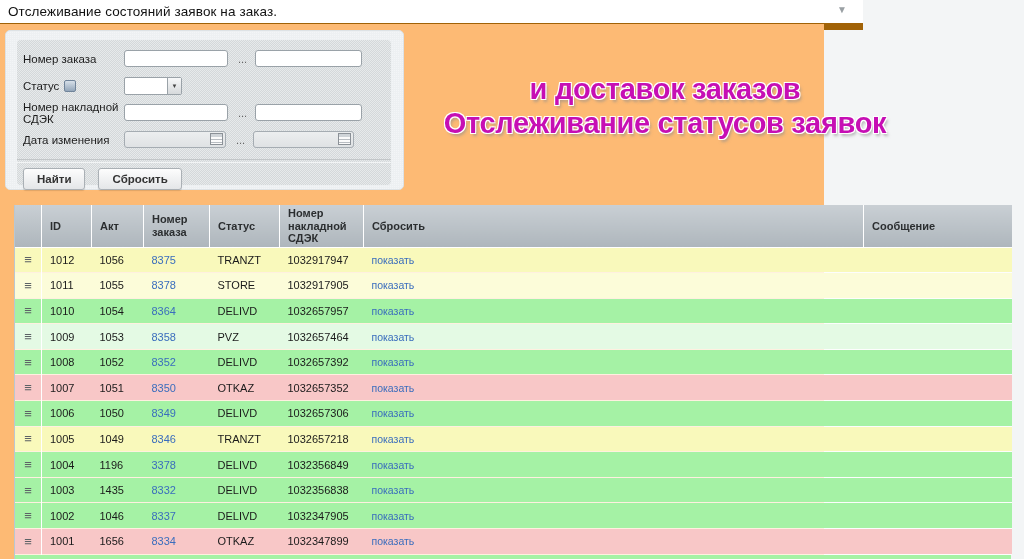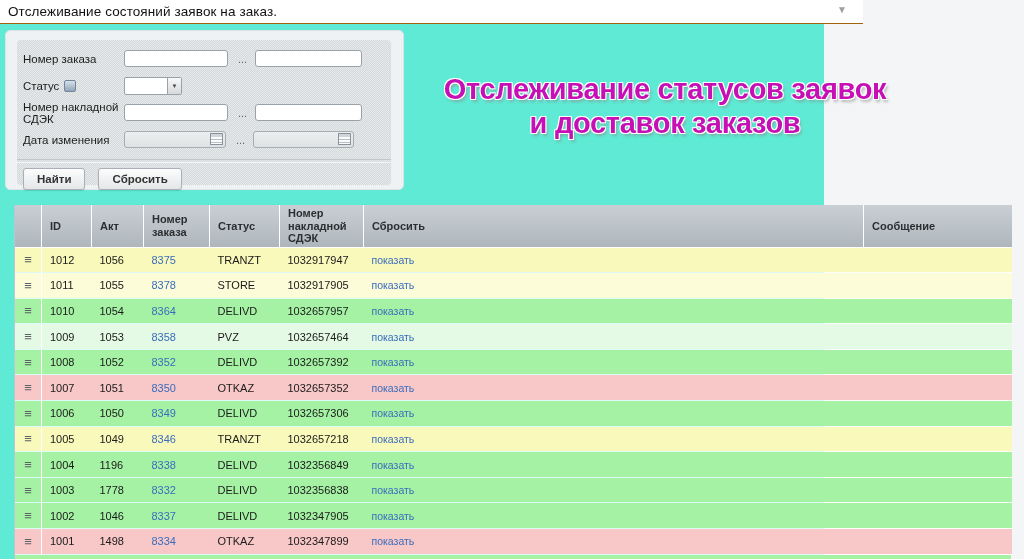--- a/index.html
+++ b/index.html
@@ -3,29 +3,29 @@
 <meta charset="utf-8">
 <style>
   html,body{margin:0;padding:0;}
   body{
     width:1024px;height:559px;overflow:hidden;position:relative;
     font-family:"Liberation Sans", sans-serif;background:#f3f5f6;
   }
   
   .topbar{
     position:absolute;left:0;top:0;width:863px;height:23px;background:#ffffff;
-    border-bottom:1px solid #a16207;
+    border-bottom:7px solid #a16207;
   }
   .topbar .ptitle{
     position:absolute;left:8px;top:4px;font-size:13.5px;color:#111;letter-spacing:.1px;
   }
   .topbar .collapse{
     position:absolute;right:16px;top:4px;font-size:10px;color:#9aa0a4;cursor:pointer;
   }
-  .content{position:absolute;left:0;top:24px;width:824px;height:535px;background:#5eead4;text-decoration:underline;}
+  .content{position:absolute;left:0;top:24px;width:824px;height:535px;background:#fdba74;text-decoration:underline;}
 
   
   .filter-outer{
     position:absolute;left:5px;top:6px;width:397px;height:158px;
     background:#edf0f2;border:1px solid #dde2e5;border-radius:5px;
     background-image:linear-gradient(45deg, rgba(255,255,255,.35) 25%, transparent 25%, transparent 75%, rgba(255,255,255,.35) 75%);
     background-size:2px 2px;
   }
   .filter-inner{
     position:absolute;left:11px;top:9px;width:374px;height:145px;
@@ -168,22 +168,22 @@
 
       <div class="fbuttons">
         <button class="fbtn">Найти</button>
         <button class="fbtn">Сбросить</button>
       </div>
 
     </div>
   </div>
 
   <div class="banner" style="color: rgb(198, 15, 180);">
+    <div>и доставок заказов</div>
     <div>Отслеживание статусов заявок</div>
-    <div>и доставок заказов</div>
   </div>
 
   <div class="tablewrap">
     <table>
       <thead>
           <tr id="thead-row">
             <th class="c-icon"></th>
             <th class="c-id">ID</th>
             <th class="c-act">Акт</th>
             <th class="c-order">Номер заказа</th>
@@ -271,50 +271,50 @@
             <td class="c-order"><a class="cell-link">8346</a></td>
             <td class="c-status">TRANZT</td>
             <td class="c-waybill">1032657218</td>
             <td class="c-params"><a class="cell-link show-link">показать</a></td>
             <td class="c-msg"></td>
           </tr>
           <tr style="background: rgb(165, 242, 165);">
             <td class="c-icon"><span class="menu-glyph">≡</span></td>
             <td class="c-id">1004</td>
             <td class="c-act">1196</td>
-            <td class="c-order"><a class="cell-link">8338</a></td>
+            <td class="c-order"><a class="cell-link">3378</a></td>
             <td class="c-status">DELIVD</td>
             <td class="c-waybill">1032356849</td>
             <td class="c-params"><a class="cell-link show-link">показать</a></td>
             <td class="c-msg"></td>
           </tr>
           <tr style="background: rgb(165, 242, 165);">
             <td class="c-icon"><span class="menu-glyph">≡</span></td>
             <td class="c-id">1003</td>
-            <td class="c-act">1778</td>
+            <td class="c-act">1435</td>
             <td class="c-order"><a class="cell-link">8332</a></td>
             <td class="c-status">DELIVD</td>
             <td class="c-waybill">1032356838</td>
             <td class="c-params"><a class="cell-link show-link">показать</a></td>
             <td class="c-msg"></td>
           </tr>
           <tr style="background: rgb(165, 242, 165);">
             <td class="c-icon"><span class="menu-glyph">≡</span></td>
             <td class="c-id">1002</td>
             <td class="c-act">1046</td>
             <td class="c-order"><a class="cell-link">8337</a></td>
             <td class="c-status">DELIVD</td>
             <td class="c-waybill">1032347905</td>
             <td class="c-params"><a class="cell-link show-link">показать</a></td>
             <td class="c-msg"></td>
           </tr>
           <tr style="background: rgb(248, 199, 199);">
             <td class="c-icon"><span class="menu-glyph">≡</span></td>
             <td class="c-id">1001</td>
-            <td class="c-act">1498</td>
+            <td class="c-act">1656</td>
             <td class="c-order"><a class="cell-link">8334</a></td>
             <td class="c-status">OTKAZ</td>
             <td class="c-waybill">1032347899</td>
             <td class="c-params"><a class="cell-link show-link">показать</a></td>
             <td class="c-msg"></td>
           </tr>
         </tbody>
     </table>
     <div class="partial-strip" id="partial-strip" style="background: rgb(165, 242, 165);"></div>
   </div>

